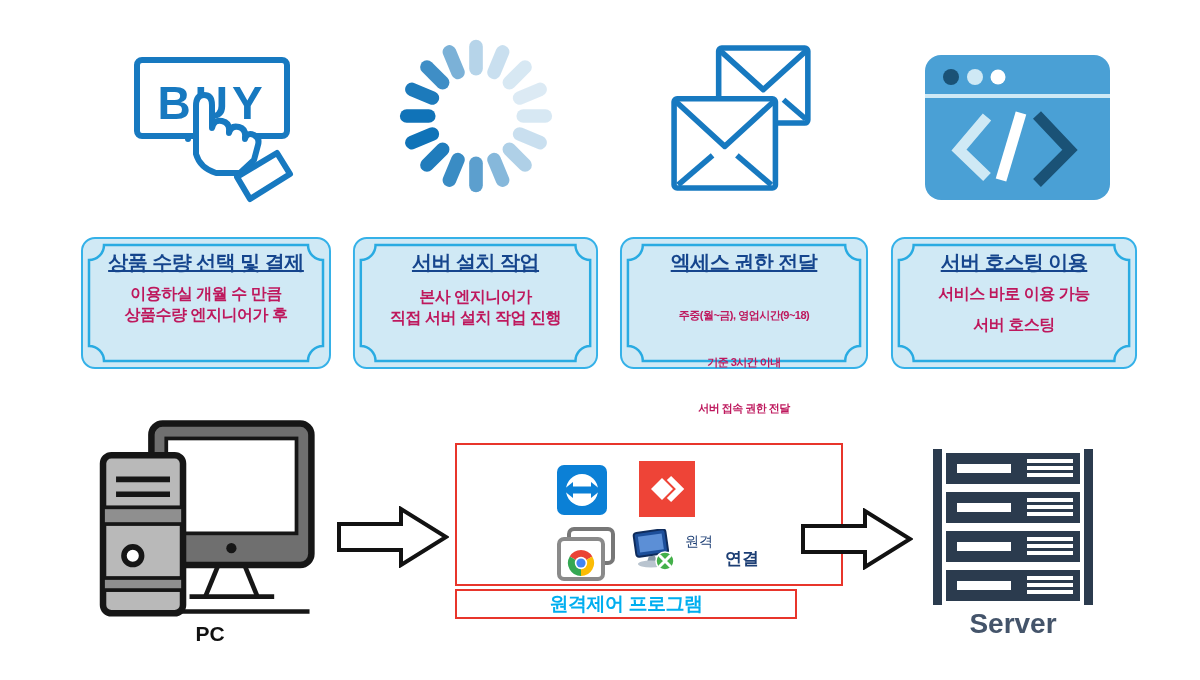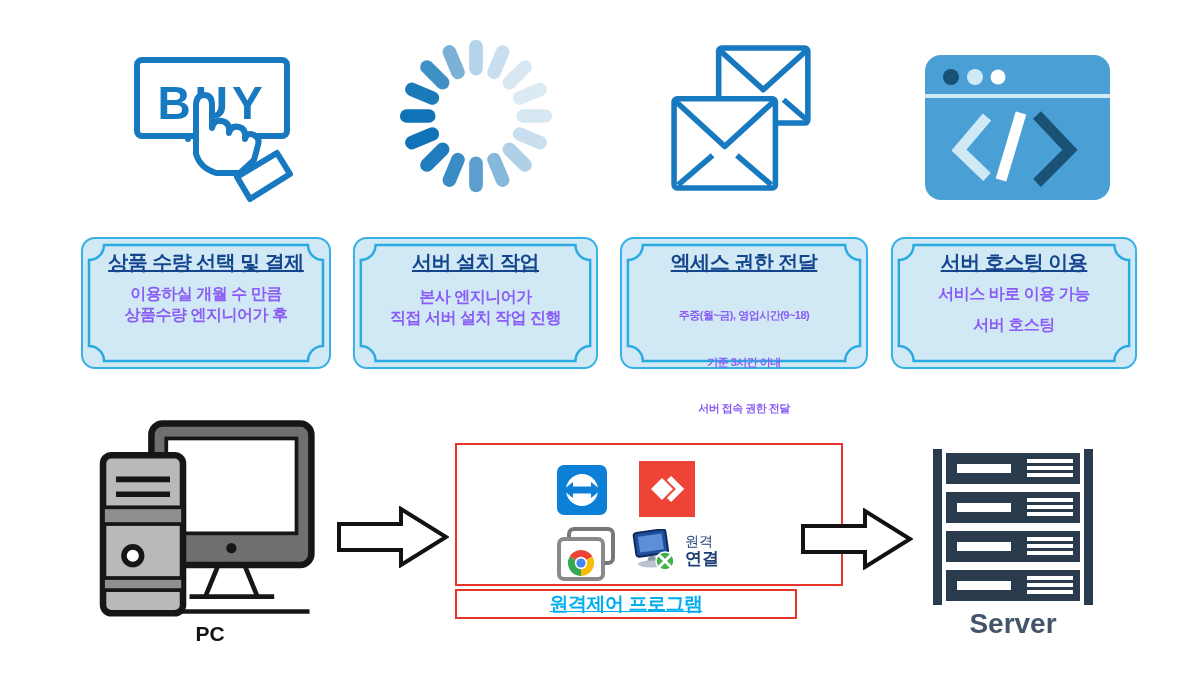--- a/index.html
+++ b/index.html
@@ -6,37 +6,37 @@
   .canvas{
     position:relative;width:1200px;height:680px;background:#ffffff;overflow:hidden;
     font-family:"Liberation Sans",sans-serif;
   }
   .abs{position:absolute;}
   
   .plaque{position:absolute;top:236px;height:134px;}
   .plaque svg.frame{position:absolute;left:0;top:0;width:100%;height:100%;}
   .plaque-text{position:relative;z-index:2;text-align:center;padding-top:13px;}
   .plaque-title{font-size:20px;font-weight:700;color:#15458d;margin-bottom:7px;letter-spacing:-0.5px;text-decoration:underline;}
-  .plaque-line{font-size:16px;font-weight:700;color:#8b5cf6;line-height:1.32;white-space:nowrap;letter-spacing:-0.5px;}
+  .plaque-line{font-size:16px;font-weight:700;color:#be185d;line-height:1.32;white-space:nowrap;letter-spacing:-0.5px;}
   .plaque.tight .plaque-line{font-size:11px;margin-top:32px;}
   
   .pc-label{position:absolute;left:85px;top:622px;width:250px;text-align:center;
     font-size:21px;font-weight:700;color:#111111;}
   .server-label{position:absolute;left:933px;top:608px;width:160px;text-align:center;
     font-size:28px;font-weight:600;color:#44546a;}
   .remote-box{position:absolute;left:455px;top:443px;width:388px;height:143px;
     background:#ffffff;border:2.5px solid #e8352b;box-sizing:border-box;}
   .remote-caption{position:absolute;left:455px;top:589px;width:342px;height:30px;
     background:#ffffff;border:2.5px solid #e8352b;box-sizing:border-box;
-    text-align:center;line-height:25px;font-size:19px;font-weight:700;color:#00aeef;letter-spacing:-0.5px;text-decoration:underline;}
+    text-align:center;line-height:25px;font-size:19px;font-weight:700;color:#00aeef;letter-spacing:-0.5px;}
   .tool{position:absolute;}
   .rdp-group{position:absolute;left:172px;top:84px;display:flex;align-items:center;gap:6px;}
   .rdp-text{display:flex;flex-direction:column;line-height:1.15;}
   .rdp-line1{font-size:14px;color:#1c3e74;}
-  .rdp-line2{font-size:17px;font-weight:700;color:#1c3e74;}
+  .rdp-line2{font-size:17px;font-weight:700;color:#1c3e74;margin-left:40px;}
   svg text{font-family:"Liberation Sans",sans-serif;}
 </style>
 </head>
 <body>
 
 <div class="canvas">
 
   <svg class="abs" style="left:130px;top:36px" width="165" height="168" viewBox="0 0 165 168">
     <rect x="7" y="24" width="150" height="76" rx="5" fill="#ffffff" stroke="#1779c0" stroke-width="6"></rect>
     <text x="82" y="83" text-anchor="middle" font-size="46" font-weight="bold" letter-spacing="4" fill="#1779c0">BUY</text>

